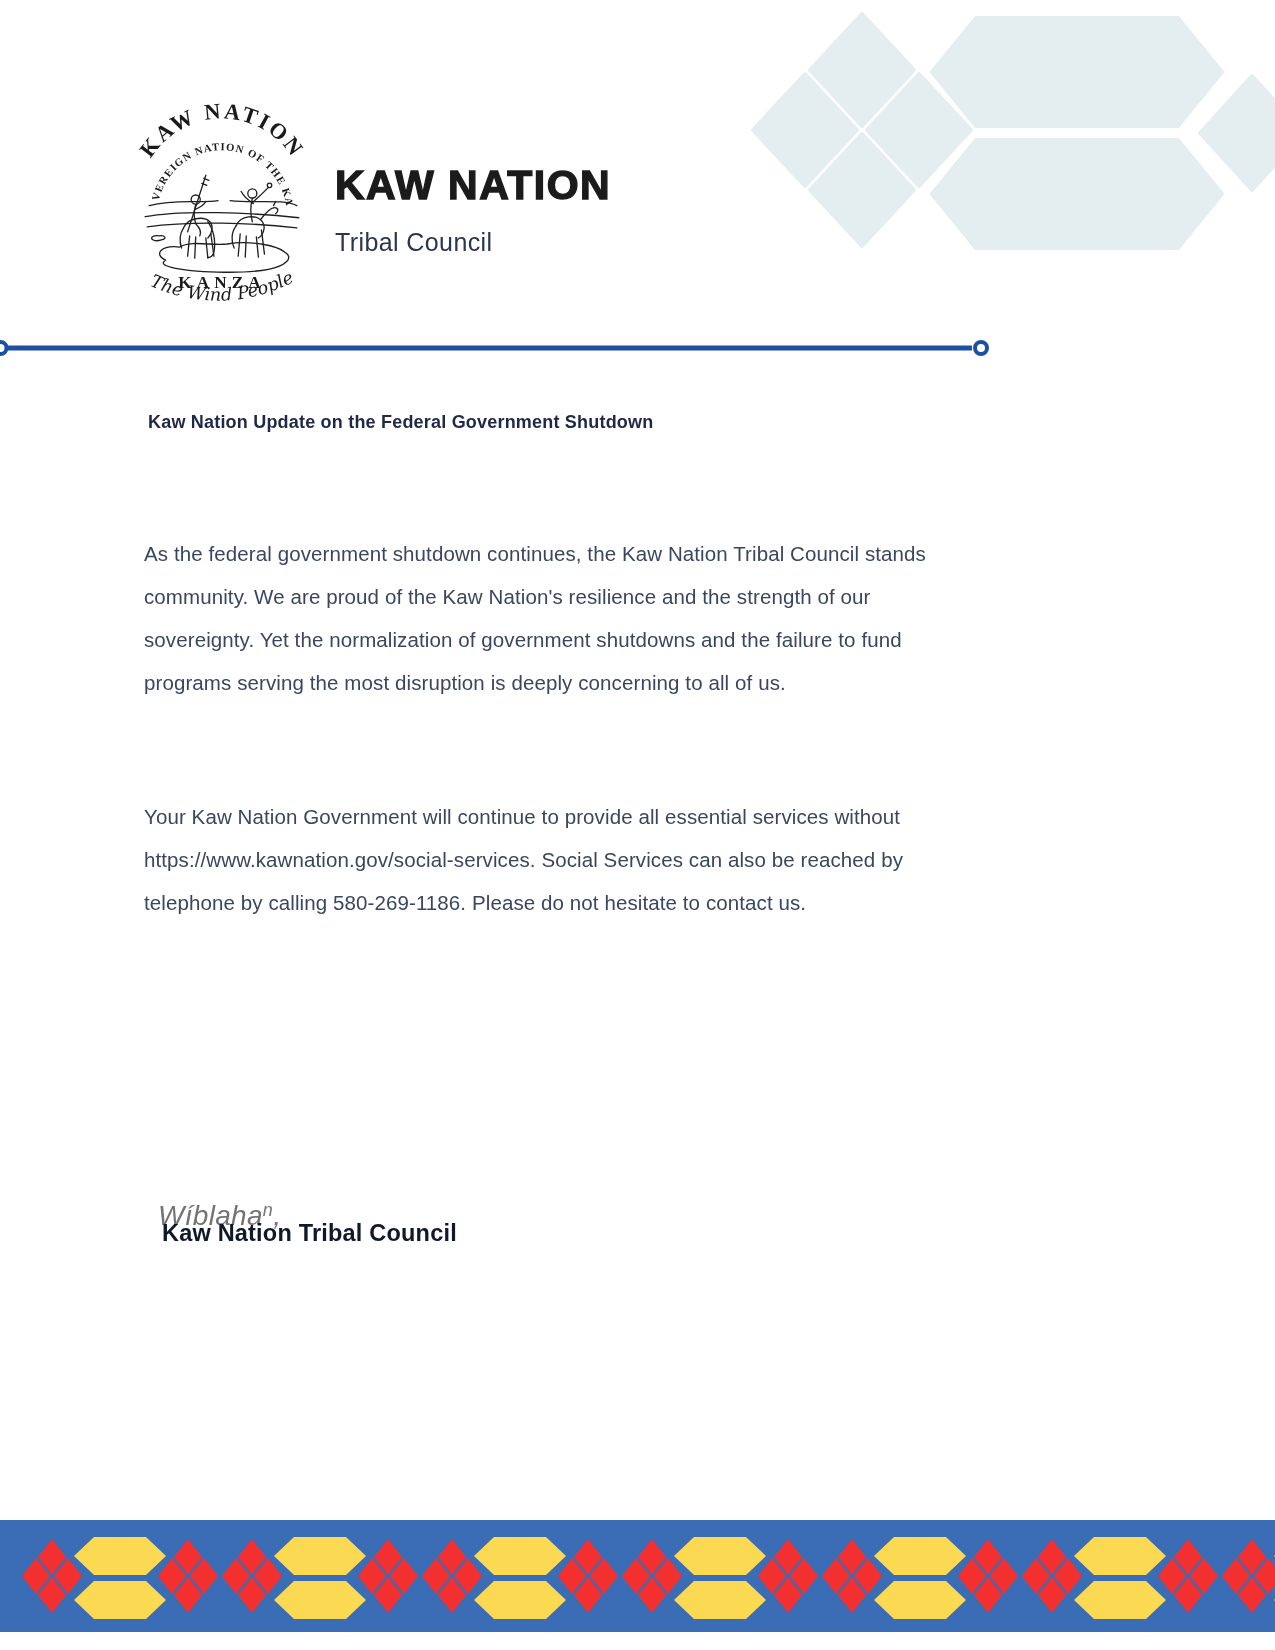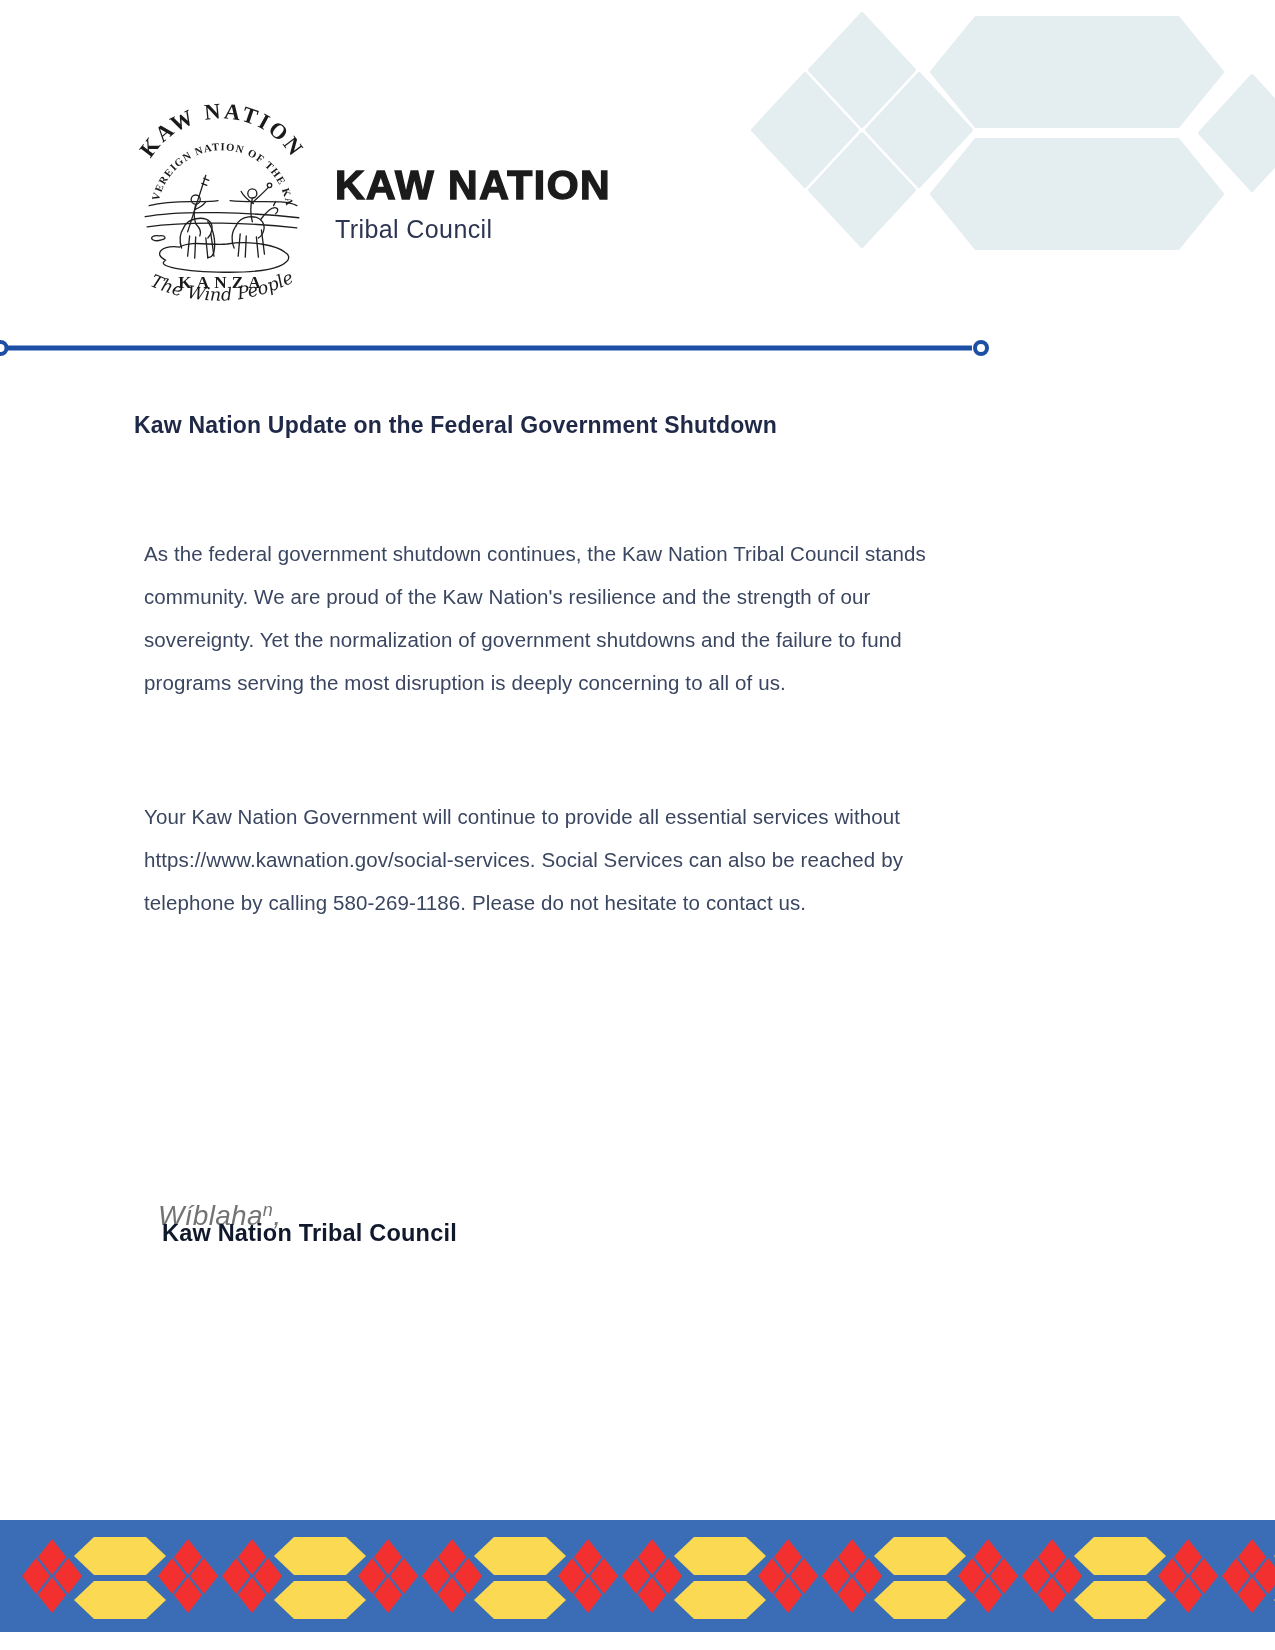--- a/index.html
+++ b/index.html
@@ -9,28 +9,28 @@
   }
   
   .logo{position:absolute;left:131px;top:78px;width:182px;height:238px;}
   .brand{position:absolute;left:335px;top:163px;}
   .brand-title{
     font-size:41px;font-weight:700;color:var(--ink);
     letter-spacing:1.5px;-webkit-text-stroke:1.4px var(--ink);
     line-height:44px;white-space:nowrap;
   }
   .brand-subtitle{
-    font-size:25px;color:#2d3452;margin-top:8px;letter-spacing:.4px;white-space:nowrap;
+    font-size:25px;color:#2d3452;margin-top:21px;letter-spacing:.4px;white-space:nowrap;
   }
   .decor{position:absolute;right:0;top:8px;width:575px;height:242px;}
   
   .divider{position:absolute;left:0;top:336px;width:1000px;height:24px;}
   
   .heading{
-    position:absolute;left:134px;top:412px;font-size:23px;font-weight:700;
+    position:absolute;left:148px;top:412px;font-size:18px;font-weight:700;
     color:var(--navy);letter-spacing:.2px;white-space:nowrap;text-align:right;
   }
   .para{position:absolute;left:144px;color:var(--slate);font-size:20.5px;letter-spacing:.1px;}
   .para .tline{line-height:43px;white-space:nowrap;}
   #p1{top:532px;}
   #p2{top:795px;}
   .b{font-weight:400;}
   .sig-salutation{
     position:absolute;left:158px;top:1172px;font-style:italic;font-size:28px;
     color:#737373;letter-spacing:.3px;margin-top:28px;

